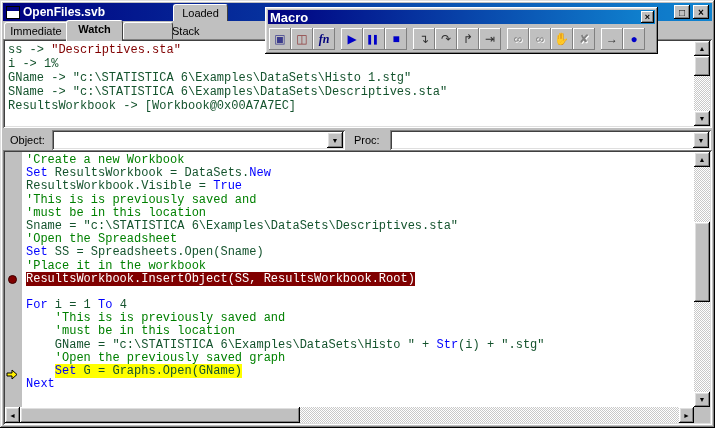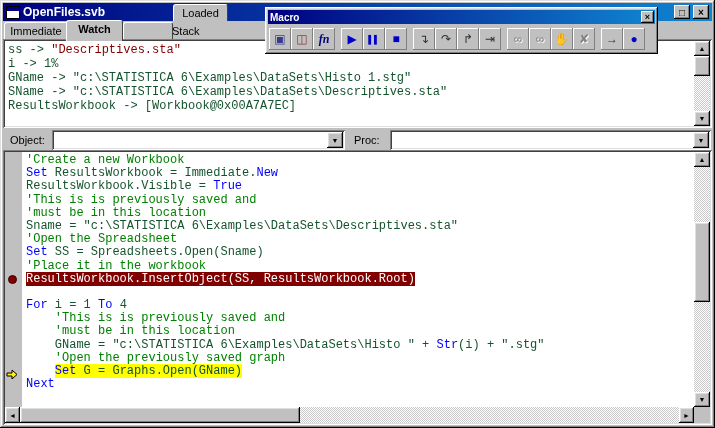--- a/index.html
+++ b/index.html
@@ -66,21 +66,21 @@
   .sb-btn { position:absolute; width:16px; height:16px; background:#c0c0c0;
     box-shadow: inset -1px -1px 0 #000, inset 1px 1px 0 #fff, inset -2px -2px 0 #808080, inset 2px 2px 0 #dfdfdf;
     display:flex; align-items:center; justify-content:center; font-size:7px; color:#000; }
   .sb-thumb { position:absolute; background:#c0c0c0;
     box-shadow: inset -1px -1px 0 #000, inset 1px 1px 0 #fff, inset -2px -2px 0 #808080, inset 2px 2px 0 #dfdfdf; }
   .sb-corner { position:absolute; right:2px; bottom:2px; width:16px; height:16px; background:#c0c0c0; }
 
   .macro-win { position:absolute; left:265px; top:7px; width:393px; height:47px; background:#c0c0c0; z-index:10; }
   .macro-title { position:absolute; left:3px; top:3px; right:3px; height:14px;
     background:linear-gradient(90deg,#000080,#1084d0); display:flex; align-items:center; padding:0 2px; }
-  .macro-title-text { color:#fff; font-weight:bold; font-size:10px; }
+  .macro-title-text { color:#fff; font-weight:bold; font-size:13px; }
   .macro-close { position:absolute; right:1px; top:1px; width:13px; height:12px; background:#c0c0c0;
     box-shadow: inset -1px -1px 0 #000, inset 1px 1px 0 #fff, inset -2px -2px 0 #808080;
     display:flex; align-items:center; justify-content:center; font-size:9px; font-weight:bold; color:#000; }
   #macro-buttons { position:absolute; left:4px; top:19px; right:3px; bottom:2px;
     display:flex; align-items:center; overflow:hidden; }
   .tbtn { width:22px; height:22px; flex:0 0 auto; background:#c0c0c0;
     box-shadow: inset -1px -1px 0 #808080, inset 1px 1px 0 #ffffff;
     display:flex; align-items:center; justify-content:center; font-size:12px; }
   .tbtn.disabled span { color:#808080; text-shadow:1px 1px 0 #fff; }
   .tb-sep { width:6px; height:22px; flex:0 0 auto; }
@@ -131,21 +131,21 @@
 
   <div class="editor s1">
     <div class="ed-margin" id="editor-margin">
         <div class="bp-dot" style="top: 122.8px;"></div>
         <div class="cur-arrow" style="top: 214.2px;"><svg width="12" height="11" viewBox="0 0 12 11">
             <path d="M1 4 L6 4 L6 1 L11 5.5 L6 10 L6 7 L1 7 Z" fill="#ffee00" stroke="#000" stroke-width="1"></path>
           </svg></div>
       </div>
     <div class="ed-text mono" id="editor-lines">
         <div class="code-line"><span><span class="seg-cm">'Create a new Workbook</span></span></div>
-        <div class="code-line"><span><span class="seg-kw">Set</span><span class="seg-pl"> ResultsWorkbook = Immediate.</span><span class="seg-kw">New</span></span></div>
+        <div class="code-line"><span><span class="seg-kw">Set</span><span class="seg-pl"> ResultsWorkbook = DataSets.</span><span class="seg-kw">New</span></span></div>
         <div class="code-line"><span><span class="seg-pl">ResultsWorkbook.Visible = </span><span class="seg-kw">True</span></span></div>
         <div class="code-line"><span><span class="seg-cm">'This is is previously saved and</span></span></div>
         <div class="code-line"><span><span class="seg-cm">'must be in this location</span></span></div>
         <div class="code-line"><span><span class="seg-pl">Sname = "c:\STATISTICA 6\Examples\DataSets\Descriptives.sta"</span></span></div>
         <div class="code-line"><span><span class="seg-cm">'Open the Spreadsheet</span></span></div>
         <div class="code-line"><span><span class="seg-kw">Set</span><span class="seg-pl"> SS = Spreadsheets.Open(Sname)</span></span></div>
         <div class="code-line"><span><span class="seg-cm">'Place it in the workbook</span></span></div>
         <div class="code-line"><span class="hl-bp"><span class="seg-pl">ResultsWorkbook.InsertObject(SS, ResultsWorkbook.Root)</span></span></div>
         <div class="code-line"><span></span> </div>
         <div class="code-line"><span><span class="seg-kw">For</span><span class="seg-pl"> i = 1 </span><span class="seg-kw">To</span><span class="seg-pl"> 4</span></span></div>

